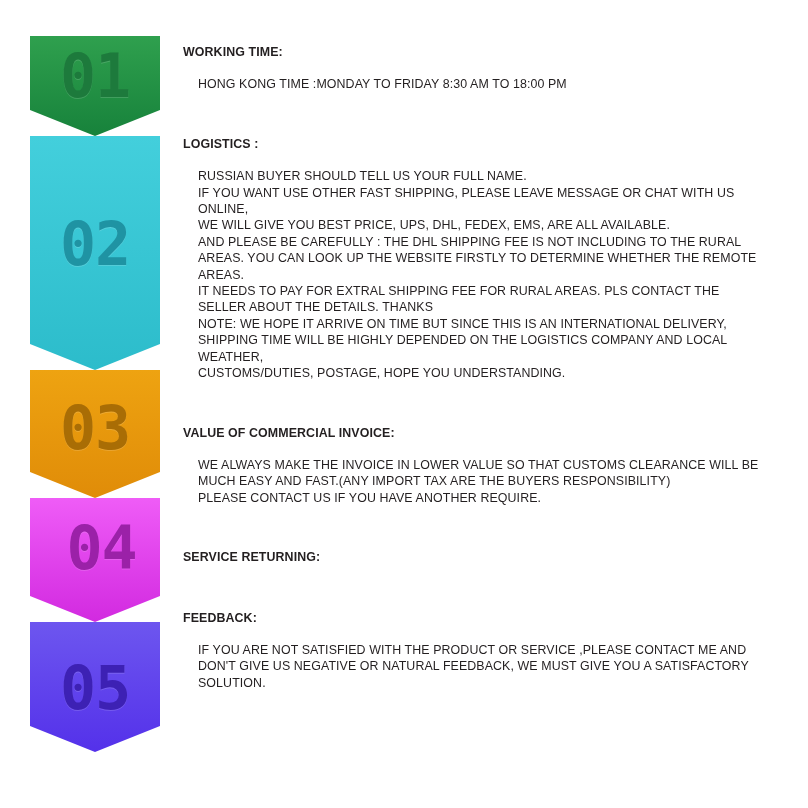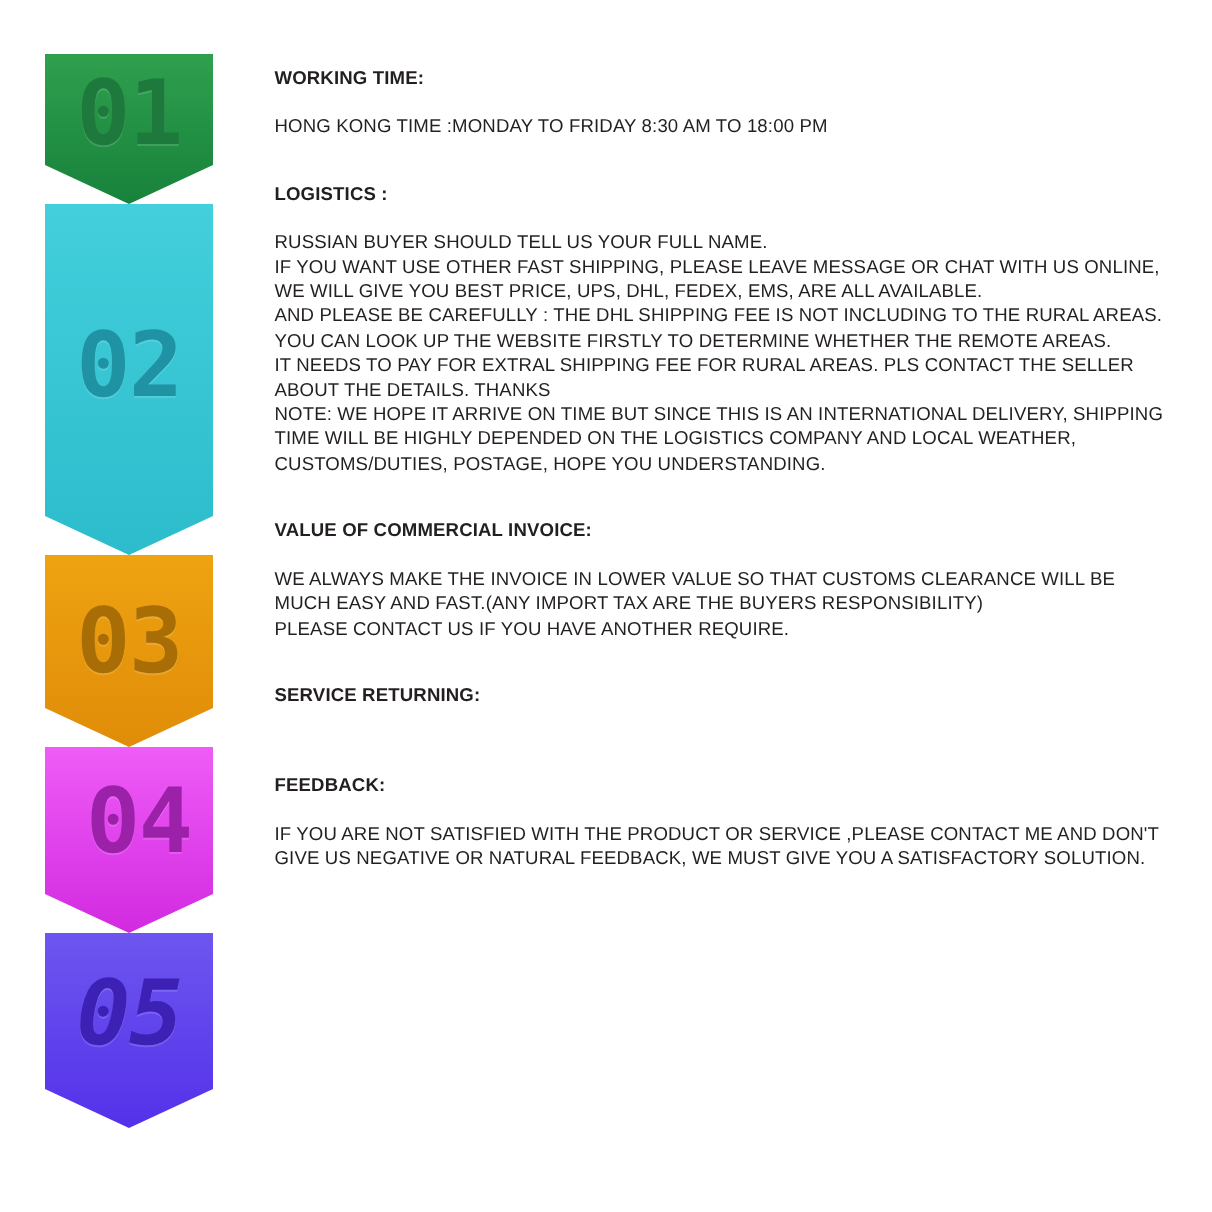--- a/index.html
+++ b/index.html
@@ -25,21 +25,21 @@
   
   #banners {
     position: absolute;
     left: 30px;
     top: 36px;
     width: 130px;
   }
 
   .banner {
     position: relative;
-    width: 112px;
+    width: 130px;
     box-sizing: border-box;
     text-align: center;
     
     clip-path: polygon(0 0, 100% 0, 100% calc(100% - 26px), 50% 100%, 0 calc(100% - 26px));
   }
 
   .banner-num {
     display: block;
     font-family: "DejaVu Sans Mono", monospace;
     font-weight: bold;
@@ -54,39 +54,39 @@
   .b1 { height: 100px; background: linear-gradient(180deg, #2fa04e 0%, #17823b 100%); }
   .b2 { height: 234px; background: linear-gradient(180deg, #43cfdc 0%, #2cbccb 100%); }
   .b3 { height: 128px; background: linear-gradient(180deg, #eea311 0%, #e08c08 100%); }
   .b4 { height: 124px; background: linear-gradient(180deg, #ef5cf7 0%, #d22ae0 100%); padding-left: 13px; }
   .b5 { height: 130px; background: linear-gradient(180deg, #6d56ef 0%, #5431ea 100%); }
 
   .b1 .banner-num { color: #1d7a3c; }
   .b2 .banner-num { color: #1f93a3; padding-top: 78px; }
   .b3 .banner-num { color: #a96d05; padding-top: 28px; }
   .b4 .banner-num { color: #9b21a8; padding-top: 20px; }
-  .b5 .banner-num { color: #3d21b4; padding-top: 24px; font-style: italic; }
+  .b5 .banner-num { color: #3d21b4; padding-top: 36px; }
 
   
   #content {
     position: absolute;
     left: 183px;
     top: 44px;
     width: 600px;
     font-size: 12.4px;
     line-height: 16.4px;
     letter-spacing: 0.1px;
   }
 
   .sec-head {
     font-weight: bold;
     margin: 0 0 16px 0;
   }
   .para {
-    margin: 0;
+    margin: 15px;
     white-space: pre-line;
   }
   .gap-lg { height: 28px; }
 </style>
 </head>
 <body>
 
 <div id="page">
 
   <div id="banners">

